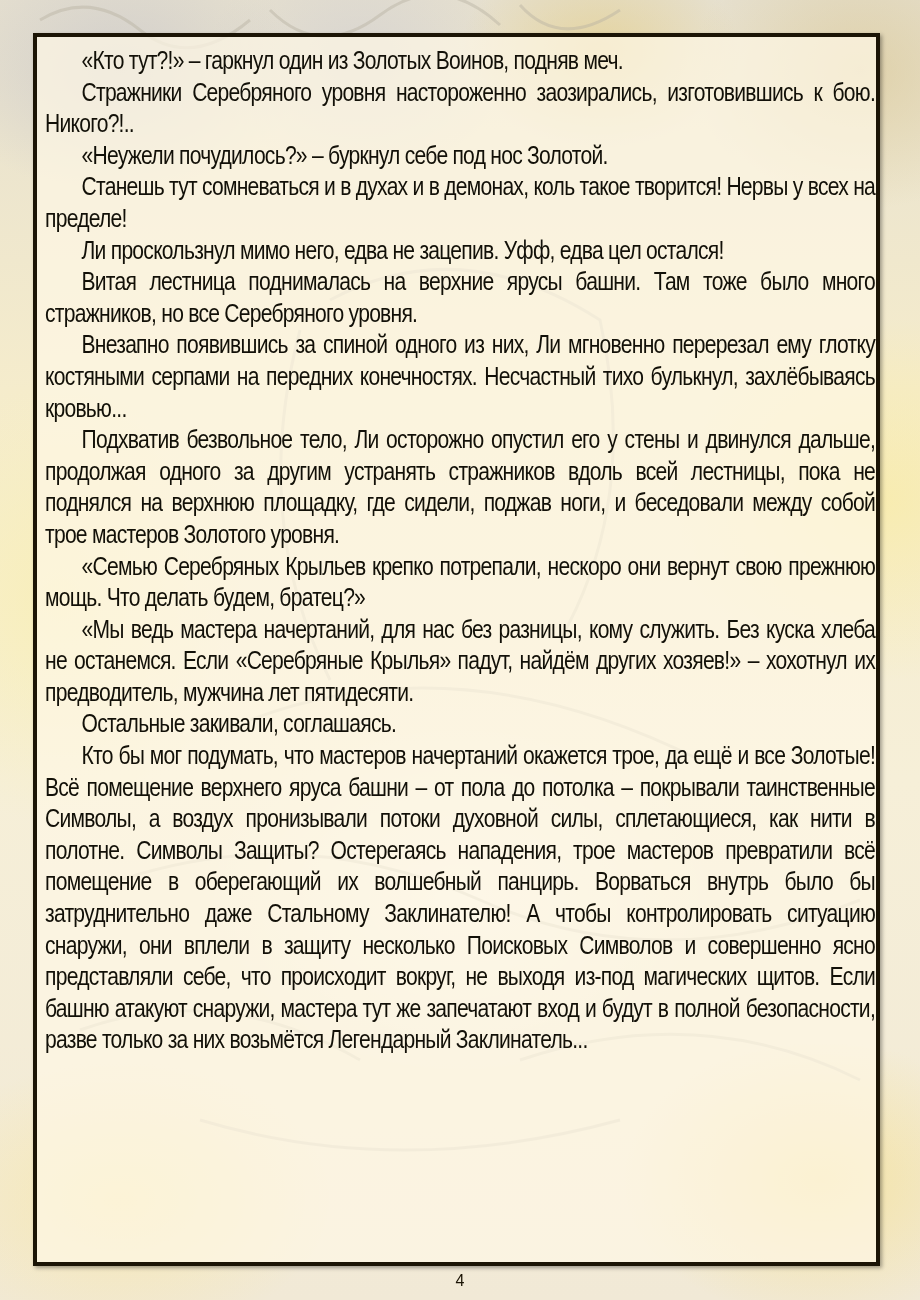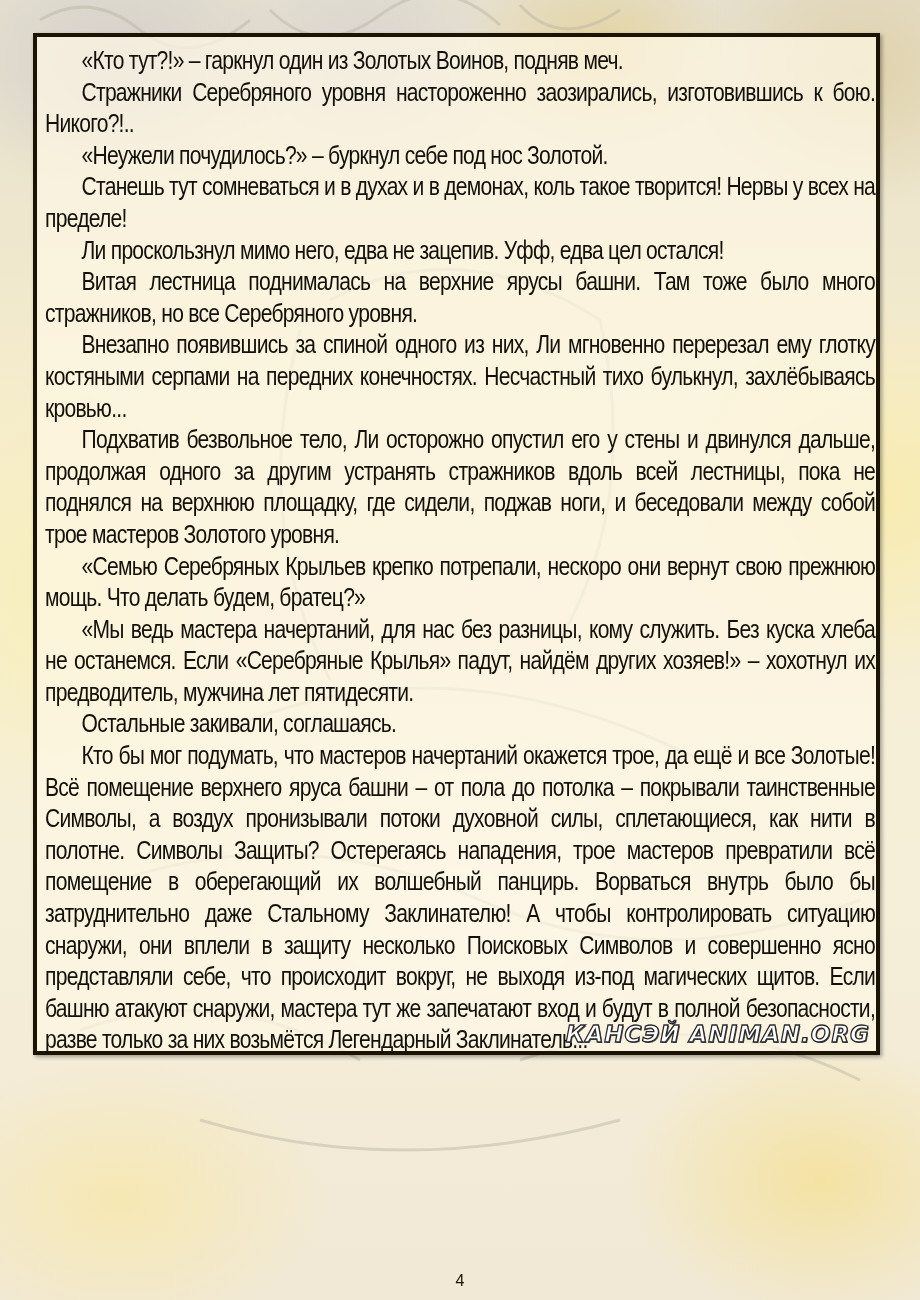--- a/index.html
+++ b/index.html
@@ -33,21 +33,21 @@
       position: absolute;
       inset: 0;
       pointer-events: none;
       opacity: 0.45;
     }
     .text-box {
       position: absolute;
       left: 33px;
       top: 33px;
       width: 847px;
-      height: 1022px;
+      height: 1233px;
       border: 4px solid #1b1405;
       box-sizing: border-box;
       background: rgba(253, 247, 228, 0.72);
       box-shadow: 2px 2px 4px rgba(0,0,0,0.35);
     }
     .text {
       position: absolute;
       left: 8px;
       top: 8px;
       right: 6px;
@@ -117,16 +117,15 @@
     <p>Станешь тут сомневаться и в духах и в демонах, коль такое творится! Нервы у всех на пределе!</p>
     <p>Ли проскользнул мимо него, едва не зацепив. Уфф, едва цел остался!</p>
     <p>Витая лестница поднималась на верхние ярусы башни. Там тоже было много стражников, но все Серебряного уровня.</p>
     <p>Внезапно появившись за спиной одного из них, Ли мгновенно перерезал ему глотку костяными серпами на передних конечностях. Несчастный тихо булькнул, захлёбываясь кровью...</p>
     <p>Подхватив безвольное тело, Ли осторожно опустил его у стены и двинулся дальше, продолжая одного за другим устранять стражников вдоль всей лестницы, пока не поднялся на верхнюю площадку, где сидели, поджав ноги, и беседовали между собой трое мастеров Золотого уровня.</p>
     <p>«Семью Серебряных Крыльев крепко потрепали, нескоро они вернут свою прежнюю мощь. Что делать будем, братец?»</p>
     <p>«Мы ведь мастера начертаний, для нас без разницы, кому служить. Без куска хлеба не останемся. Если «Серебряные Крылья» падут, найдём других хозяев!» – хохотнул их предводитель, мужчина лет пятидесяти.</p>
     <p>Остальные закивали, соглашаясь.</p>
     <p>Кто бы мог подумать, что мастеров начертаний окажется трое, да ещё и все Золотые! Всё помещение верхнего яруса башни – от пола до потолка – покрывали таинственные Символы, а воздух пронизывали потоки духовной силы, сплетающиеся, как нити в полотне. Символы Защиты? Остерегаясь нападения, трое мастеров превратили всё помещение в оберегающий их волшебный панцирь. Ворваться внутрь было бы затруднительно даже Стальному Заклинателю! А чтобы контролировать ситуацию снаружи, они вплели в защиту несколько Поисковых Символов и совершенно ясно представляли себе, что происходит вокруг, не выходя из-под магических щитов. Если башню атакуют снаружи, мастера тут же запечатают вход и будут в полной безопасности, разве только за них возьмётся Легендарный Заклинатель...</p>
   </div>
-  <div class="watermark">КАНСЭЙ ANIMAN.ORG</div>
 </div>
 
 <div class="page-number">4</div>
 
 </body></html>

